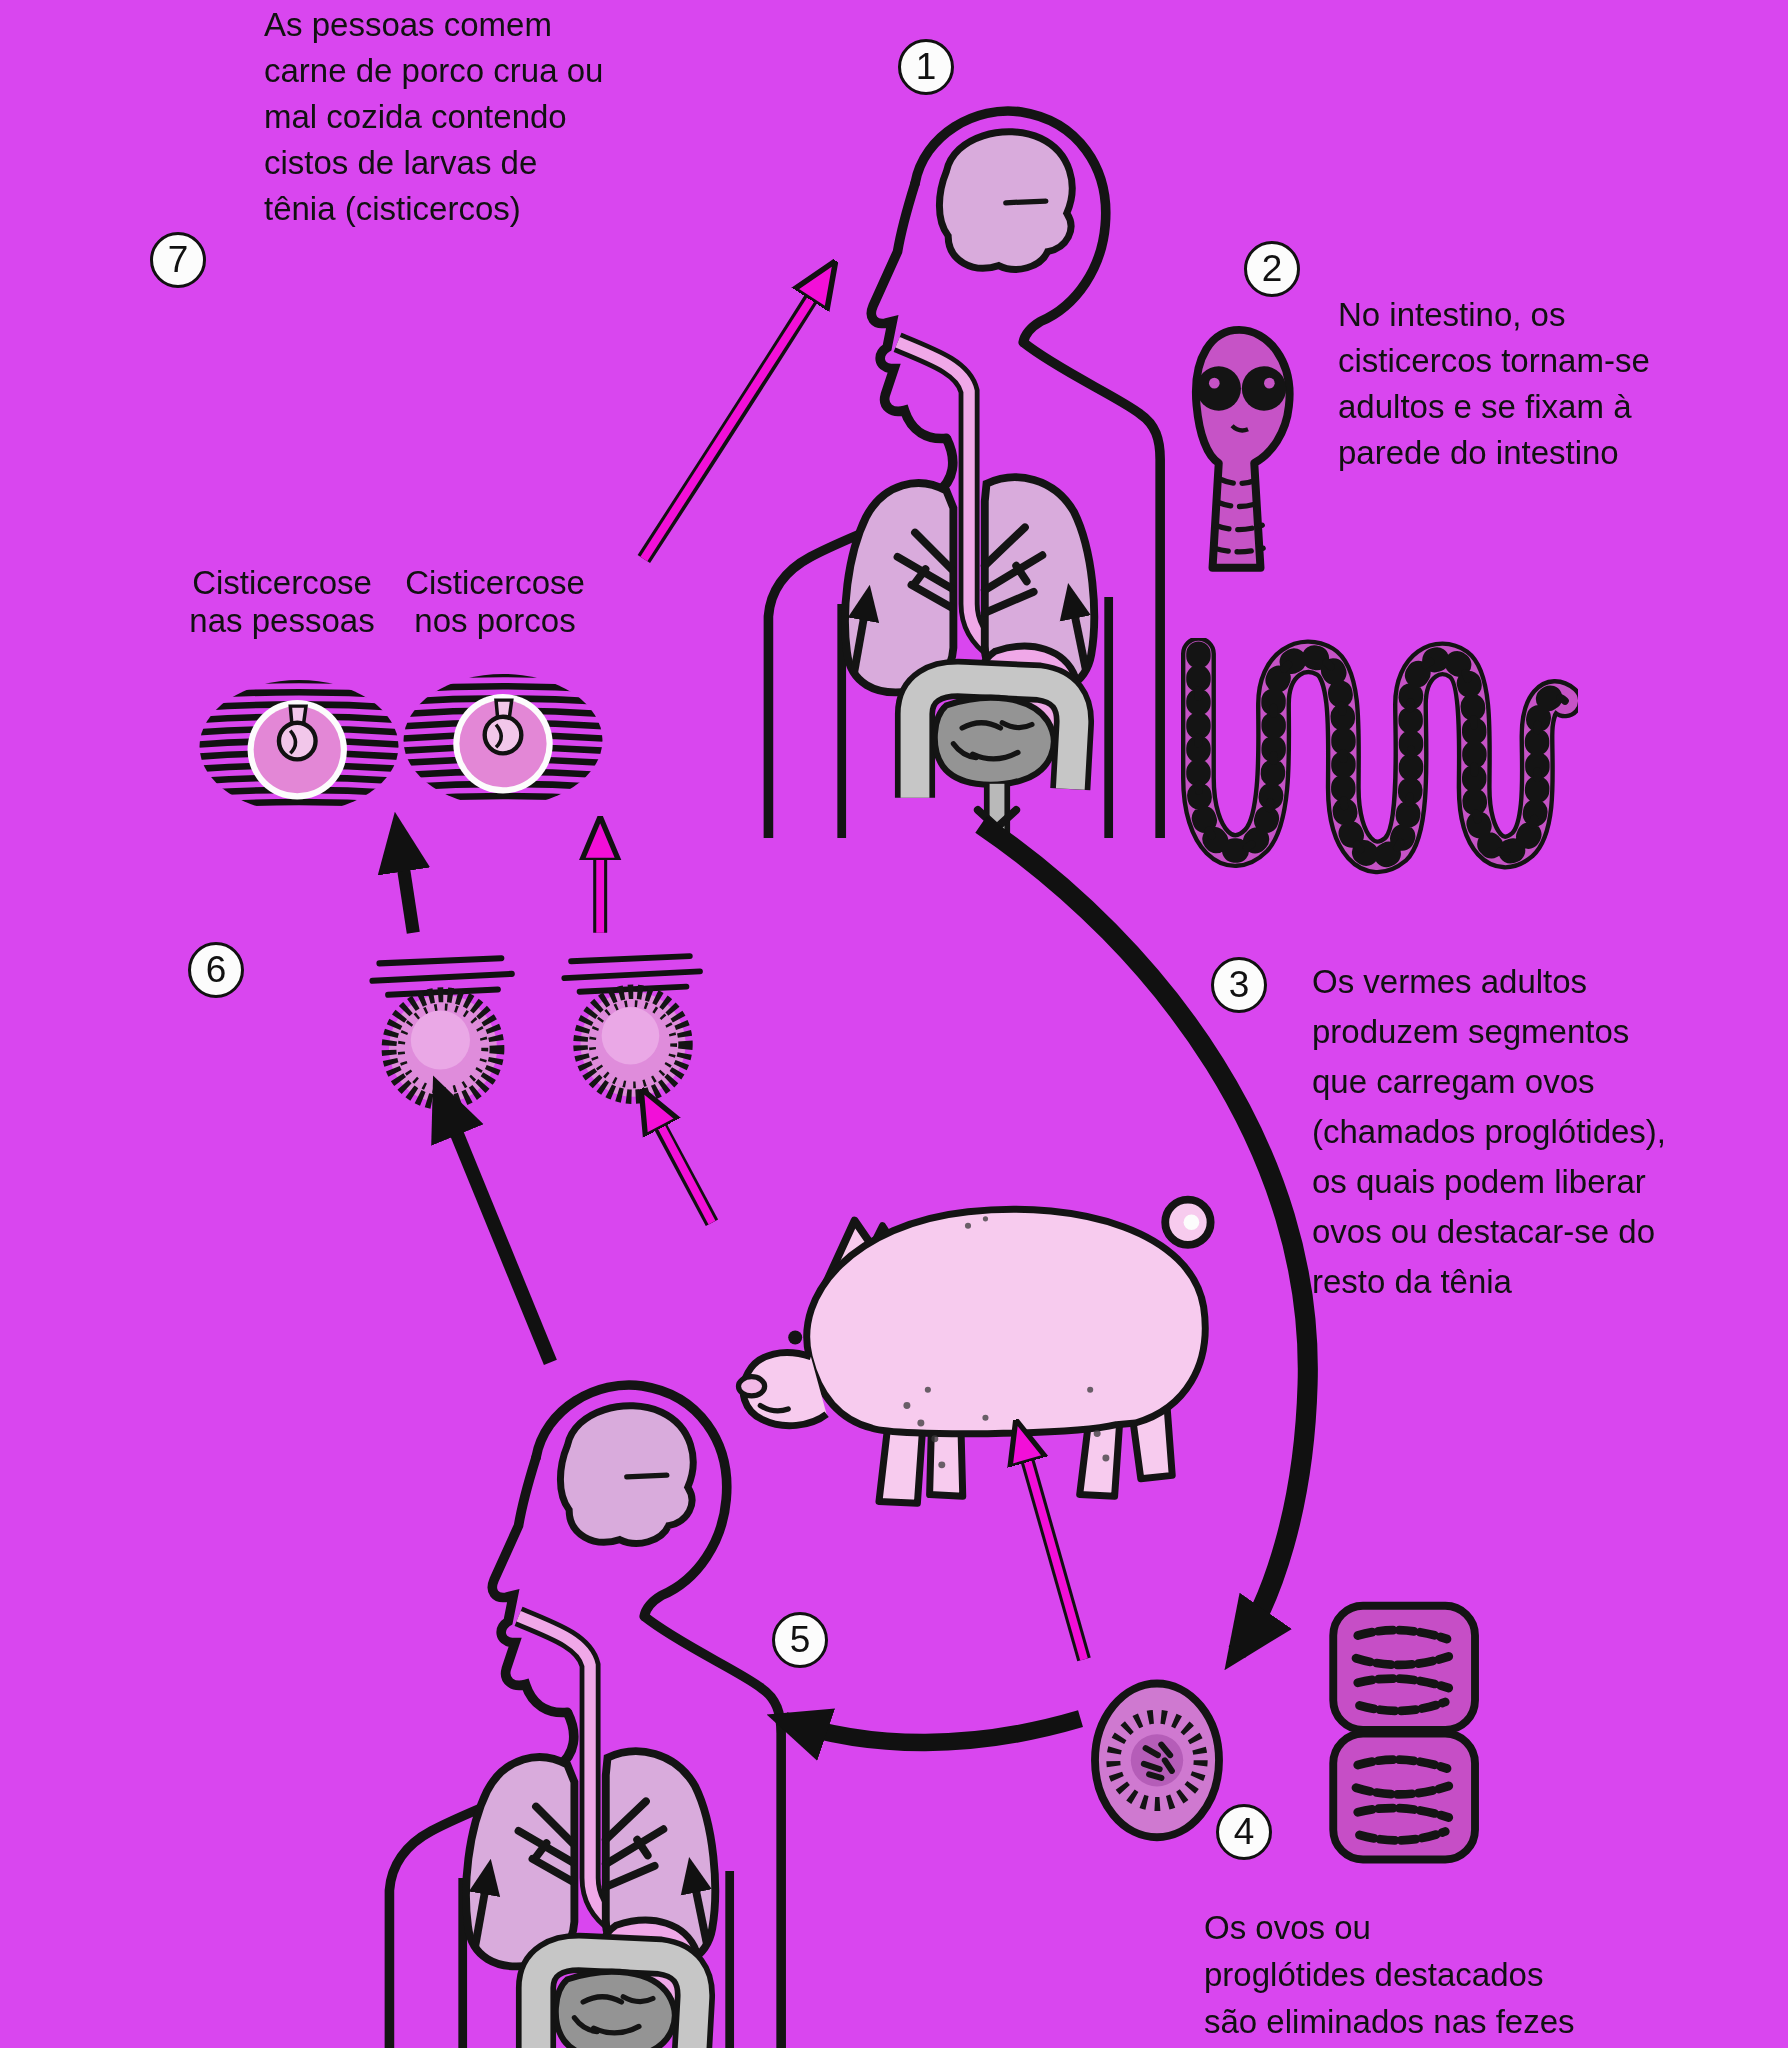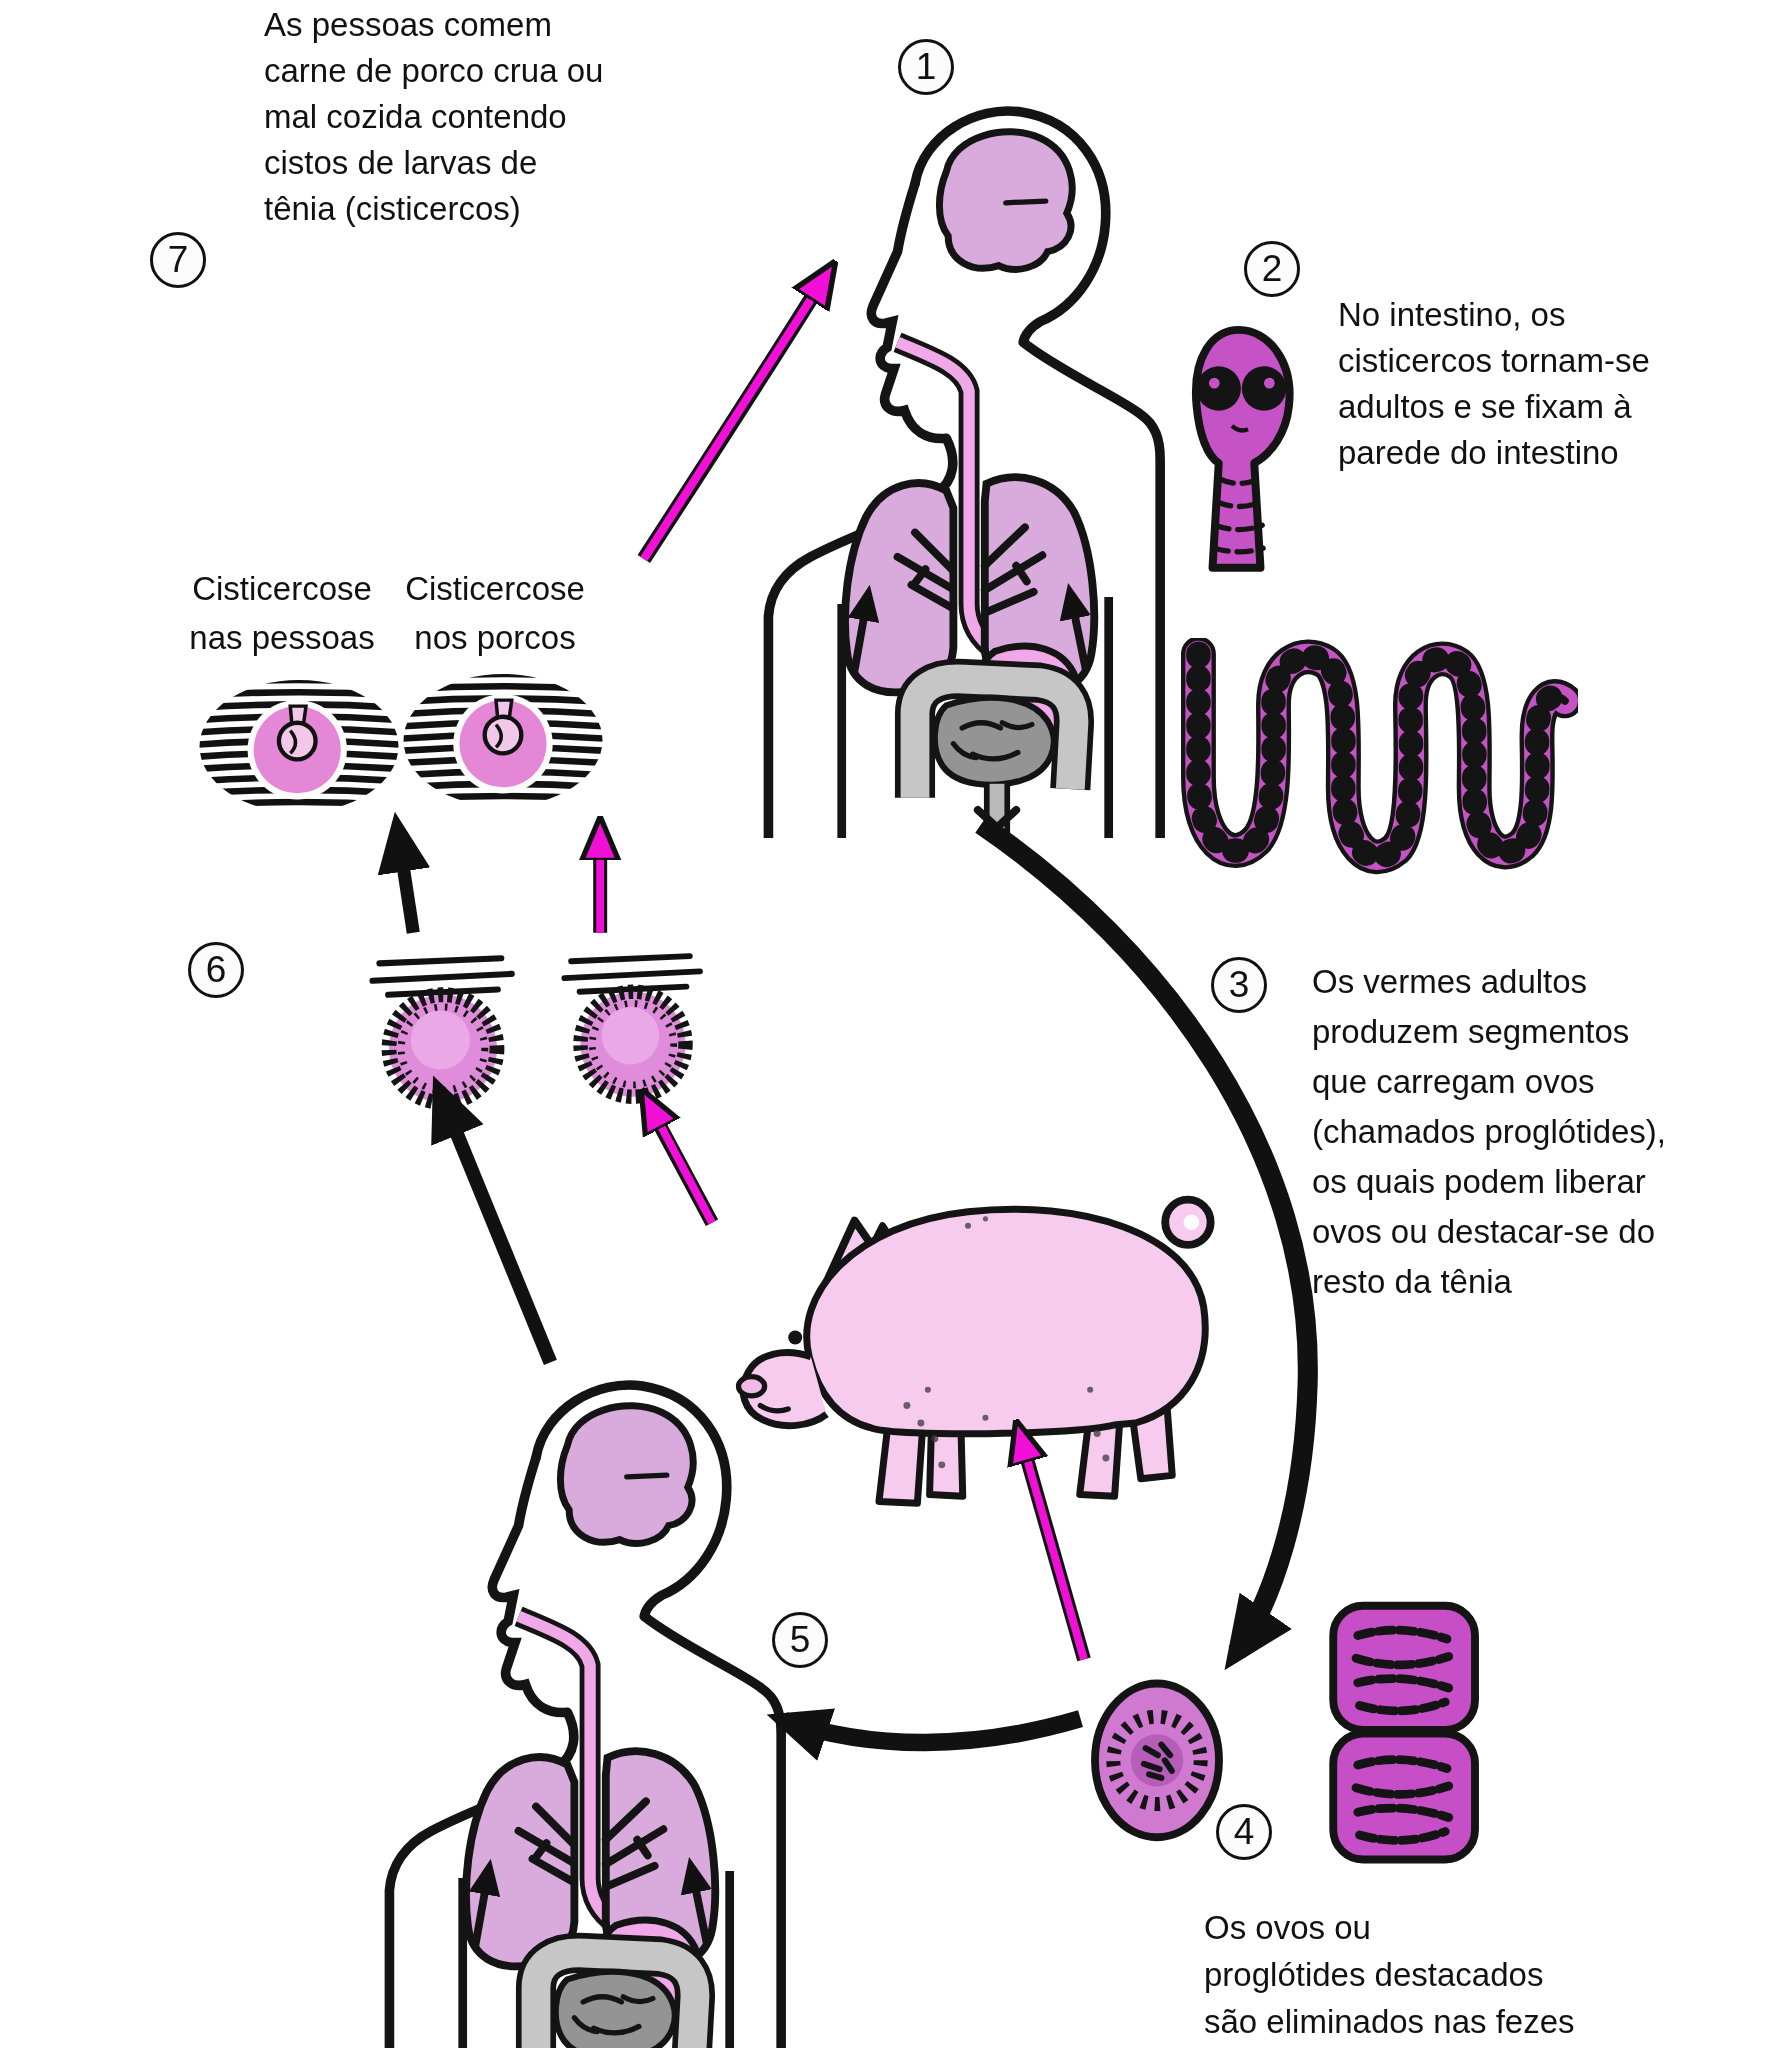--- a/index.html
+++ b/index.html
@@ -1,20 +1,20 @@
 <!DOCTYPE html>
 <html style="font-size:14px"><head>
 <meta charset="utf-8">
 <style>
   html,body{margin:0;padding:0;background:#e8e8e8}
-  .canvas{position:relative;width:1789px;height:2048px;background:#ffffff;overflow:hidden;
+  .canvas{position:relative;width:1789px;height:2048px;background:#d946ef;overflow:hidden;
           font-family:"Liberation Sans",sans-serif;color:#111}
   .abs{position:absolute}
   .txt{font-size:33px;line-height:46px;white-space:pre-line}
-  .lbl{font-size:33px;line-height:49px;white-space:pre-line;text-align:center}
+  .lbl{font-size:33px;line-height:38px;white-space:pre-line;text-align:center}
   .num{box-sizing:border-box;width:56px;height:56px;border:3.5px solid #111;border-radius:50%;
        display:flex;align-items:center;justify-content:center;font-size:37px;background:#fcfcfc}
   svg{display:block}
 </style>
 </head>
 <body>
 
 <div class="canvas">
 
   <svg width="0" height="0">

